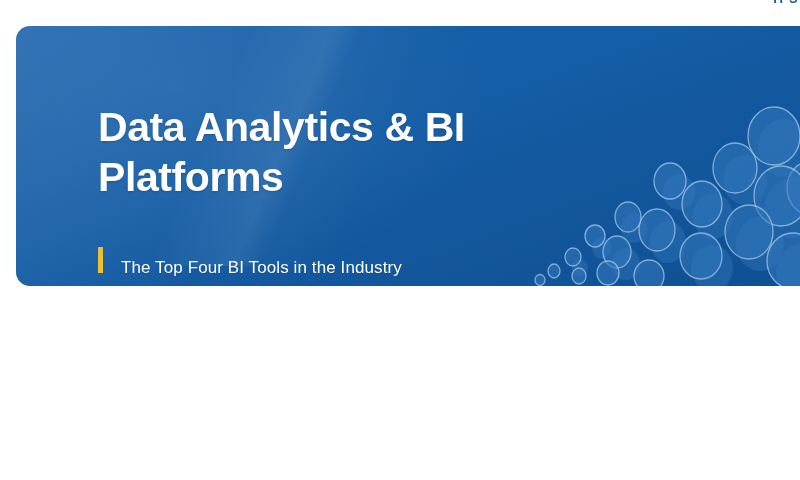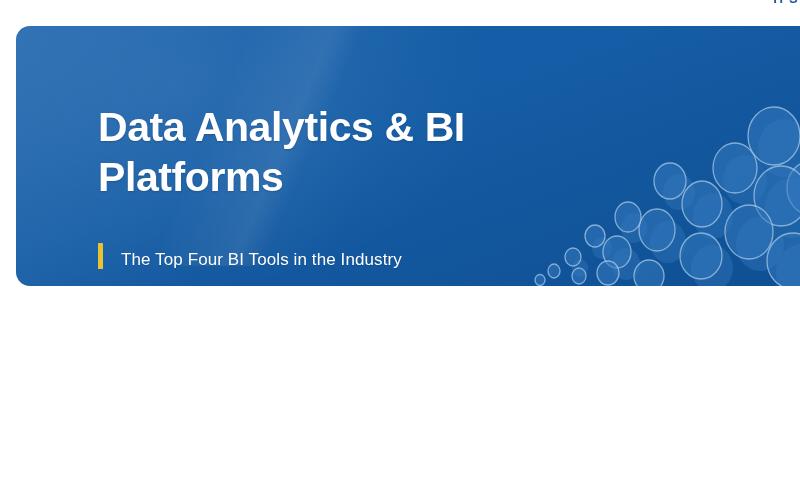--- a/index.html
+++ b/index.html
@@ -123,21 +123,21 @@
 
   .accent-bar {
     width: 5px;
     height: 26px;
     background: #e9c135;
     flex: 0 0 auto;
     border-radius: 0.5px;
   }
 
   .hero-subtitle {
-    margin: 8px 0 0 18px;
+    margin: 16px 0 0 18px;
     color: #ffffff;
     font-size: 17px;
     line-height: 22px;
     font-weight: 400;
     letter-spacing: 0.1px;
     text-shadow: 0 1px 1px rgba(0,0,0,0.14);
     text-align: right;
   }
 
   

